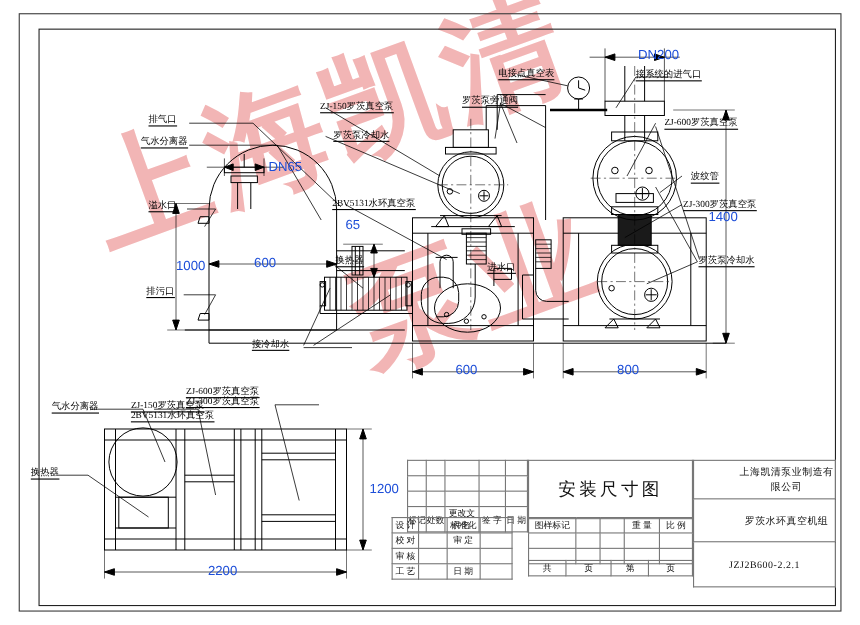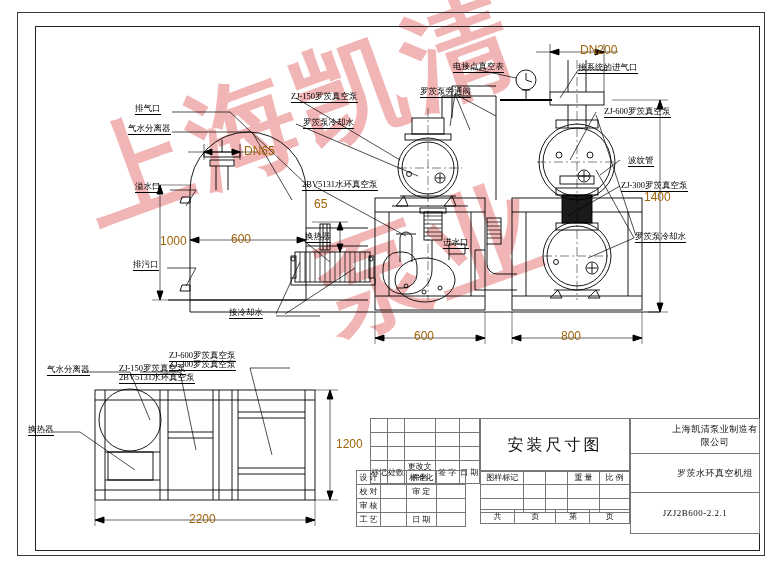--- a/index.html
+++ b/index.html
@@ -64,21 +64,21 @@
     font-size: 8.5px;
     color: #000;
     white-space: nowrap;
     line-height: 1.15;
   }
   .lbl.u { border-bottom: 1px solid #000; }
   .dim {
     position: absolute;
     font-family: "Liberation Sans", sans-serif;
     font-size: 12px;
-    color: #a16207;
+    color: #1d4ed8;
     white-space: nowrap;
   }
   
   .tb {
     position: absolute;
     border-collapse: collapse;
     font-family: "Liberation Serif", "DejaVu Serif", serif;
     font-size: 8px;
     color: #111;
     background: rgba(255,255,255,0.0);

